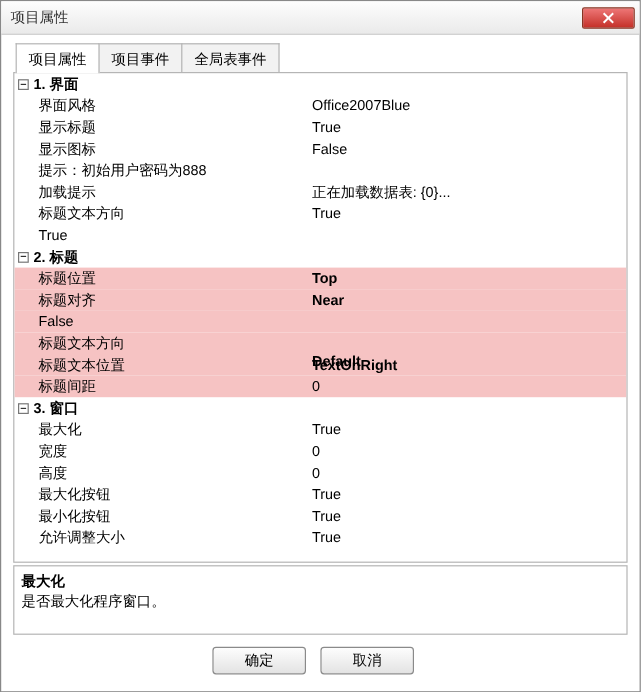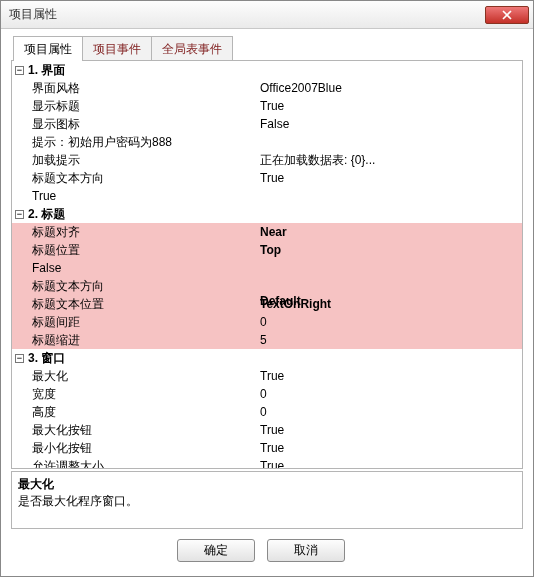--- a/index.html
+++ b/index.html
@@ -45,21 +45,21 @@
   .tabs {
     display: flex;
     gap: 0;
     margin-left: 2px;
   }
   .tab {
     border: 1px solid #b5b5b5;
     border-bottom: none;
     padding: 4px 10px 3px 10px;
     background: #f2f2f2;
-    color: #7f1d1d;
+    color: #000000;
     position: relative;
     top: 1px;
     margin-right: -1px;
   }
   .tab.active {
     background: #fff;
     color: #000;
     z-index: 2;
   }
   .propgrid {
@@ -179,45 +179,41 @@
           <div class="value">True</div>
         </div>
         <div class="row">
           <div class="value">True</div>
         </div>
         <div class="group-header">
           <span class="toggle">−</span>
           <span>2. 标题</span>
         </div>
         <div class="row zone-highlight">
+          <div class="label">标题位置</div>
+          <div class="value" style="font-weight: bold;">Top</div>
+        </div>
+        <div class="row zone-highlight">
           <div class="label">标题对齐</div>
           <div class="value" style="font-weight: bold;">Near</div>
         </div>
         <div class="row zone-highlight">
-          <div class="label">标题位置</div>
-          <div class="value" style="font-weight: bold;">Top</div>
-        </div>
-        <div class="row zone-highlight">
           <div class="value">False</div>
         </div>
         <div class="row zone-highlight">
           <div class="label">标题文本方向</div>
           <div class="value" style="font-weight: bold; margin-top: 15px;">Default</div>
         </div>
         <div class="row zone-highlight">
           <div class="label">标题文本位置</div>
           <div class="value" style="font-weight: bold;">TextOnRight</div>
         </div>
         <div class="row zone-highlight">
           <div class="label">标题间距</div>
           <div class="value">0</div>
-        </div>
-        <div class="row zone-highlight">
-          <div class="label">标题缩进</div>
-          <div class="value">5</div>
         </div>
         <div class="group-header">
           <span class="toggle">−</span>
           <span>3. 窗口</span>
         </div>
         <div class="row selected">
           <div class="label">最大化</div>
           <div class="value">True</div>
         </div>
         <div class="row">

